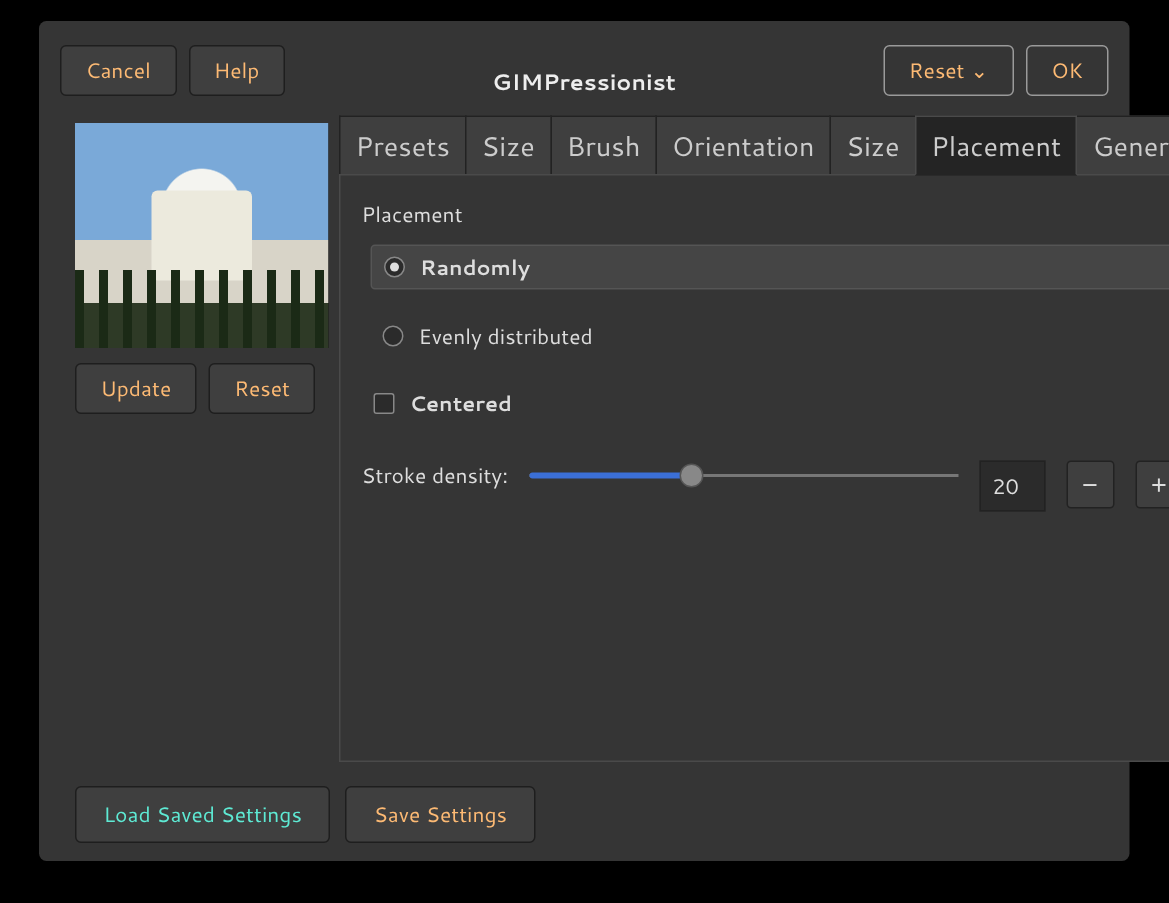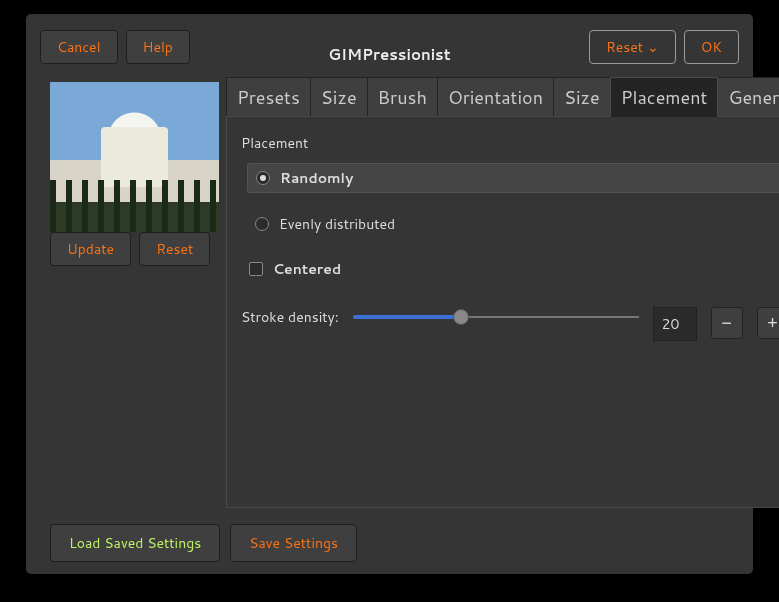--- a/index.html
+++ b/index.html
@@ -26,32 +26,32 @@
   }
   .header {
     display: flex;
     align-items: center;
     gap: 8px;
     margin-bottom: 12px;
   }
   .btn {
     background: #3f3f3f;
     border: 1px solid #1e1e1e;
-    color: #f97316;
+    color: #fdba74;
     border-radius: 4px;
     padding: 6px 16px;
     font-size: 14px;
     cursor: pointer;
     font-family: inherit;
   }
   .btn.outline {
     background: transparent;
     border: 1px solid #9a9a9a;
   }
-  .btn.faded { color: #bef264; }
+  .btn.faded { color: #5eead4; }
   .title {
     flex: 1;
     text-align: center;
     font-weight: 600;
     font-size: 15px;
     color: #eee;
     margin-top: 16px;
   }
   .reset-group {
     display: flex;
@@ -59,20 +59,21 @@
   }
   .body {
     flex: 1;
     display: flex;
     gap: 16px;
   }
   .left {
     width: 170px;
     display: flex;
     flex-direction: column;
+    gap: 10px;
     padding-top: 5px;
     padding-left: 10px;
   }
   .preview {
     width: 169px;
     height: 150px;
     background: #111;
     overflow: hidden;
     position: relative;
   }

